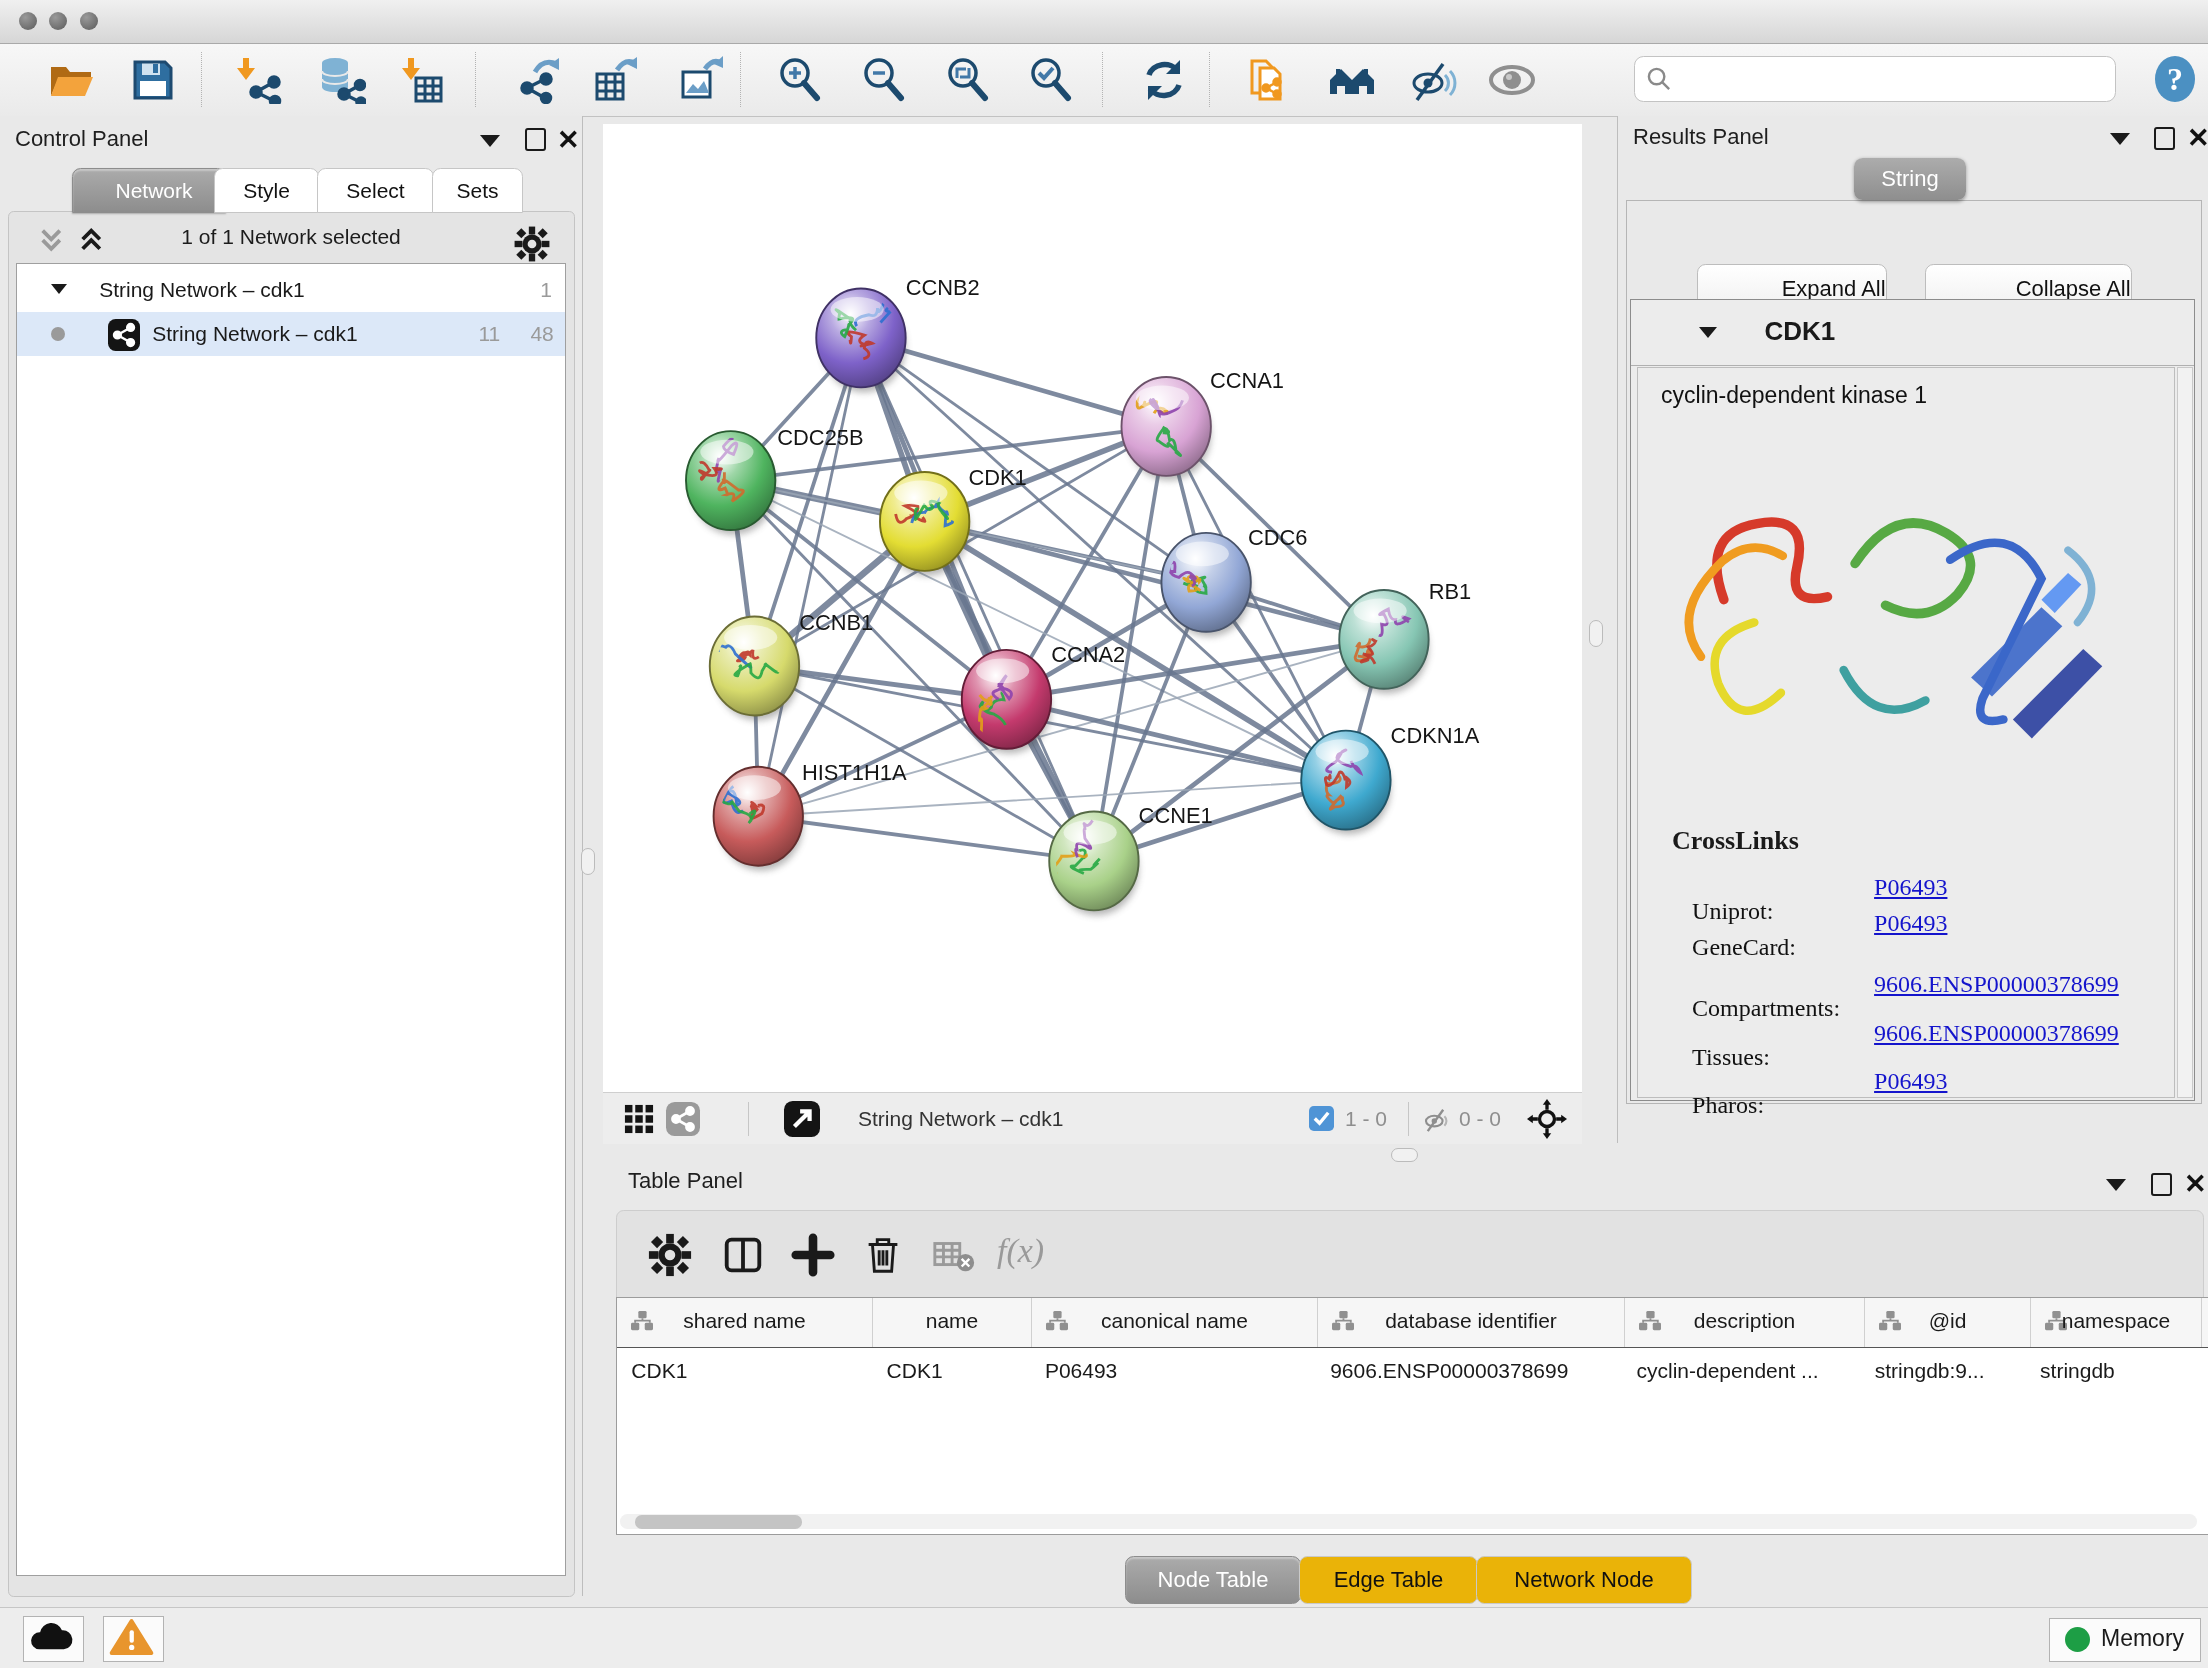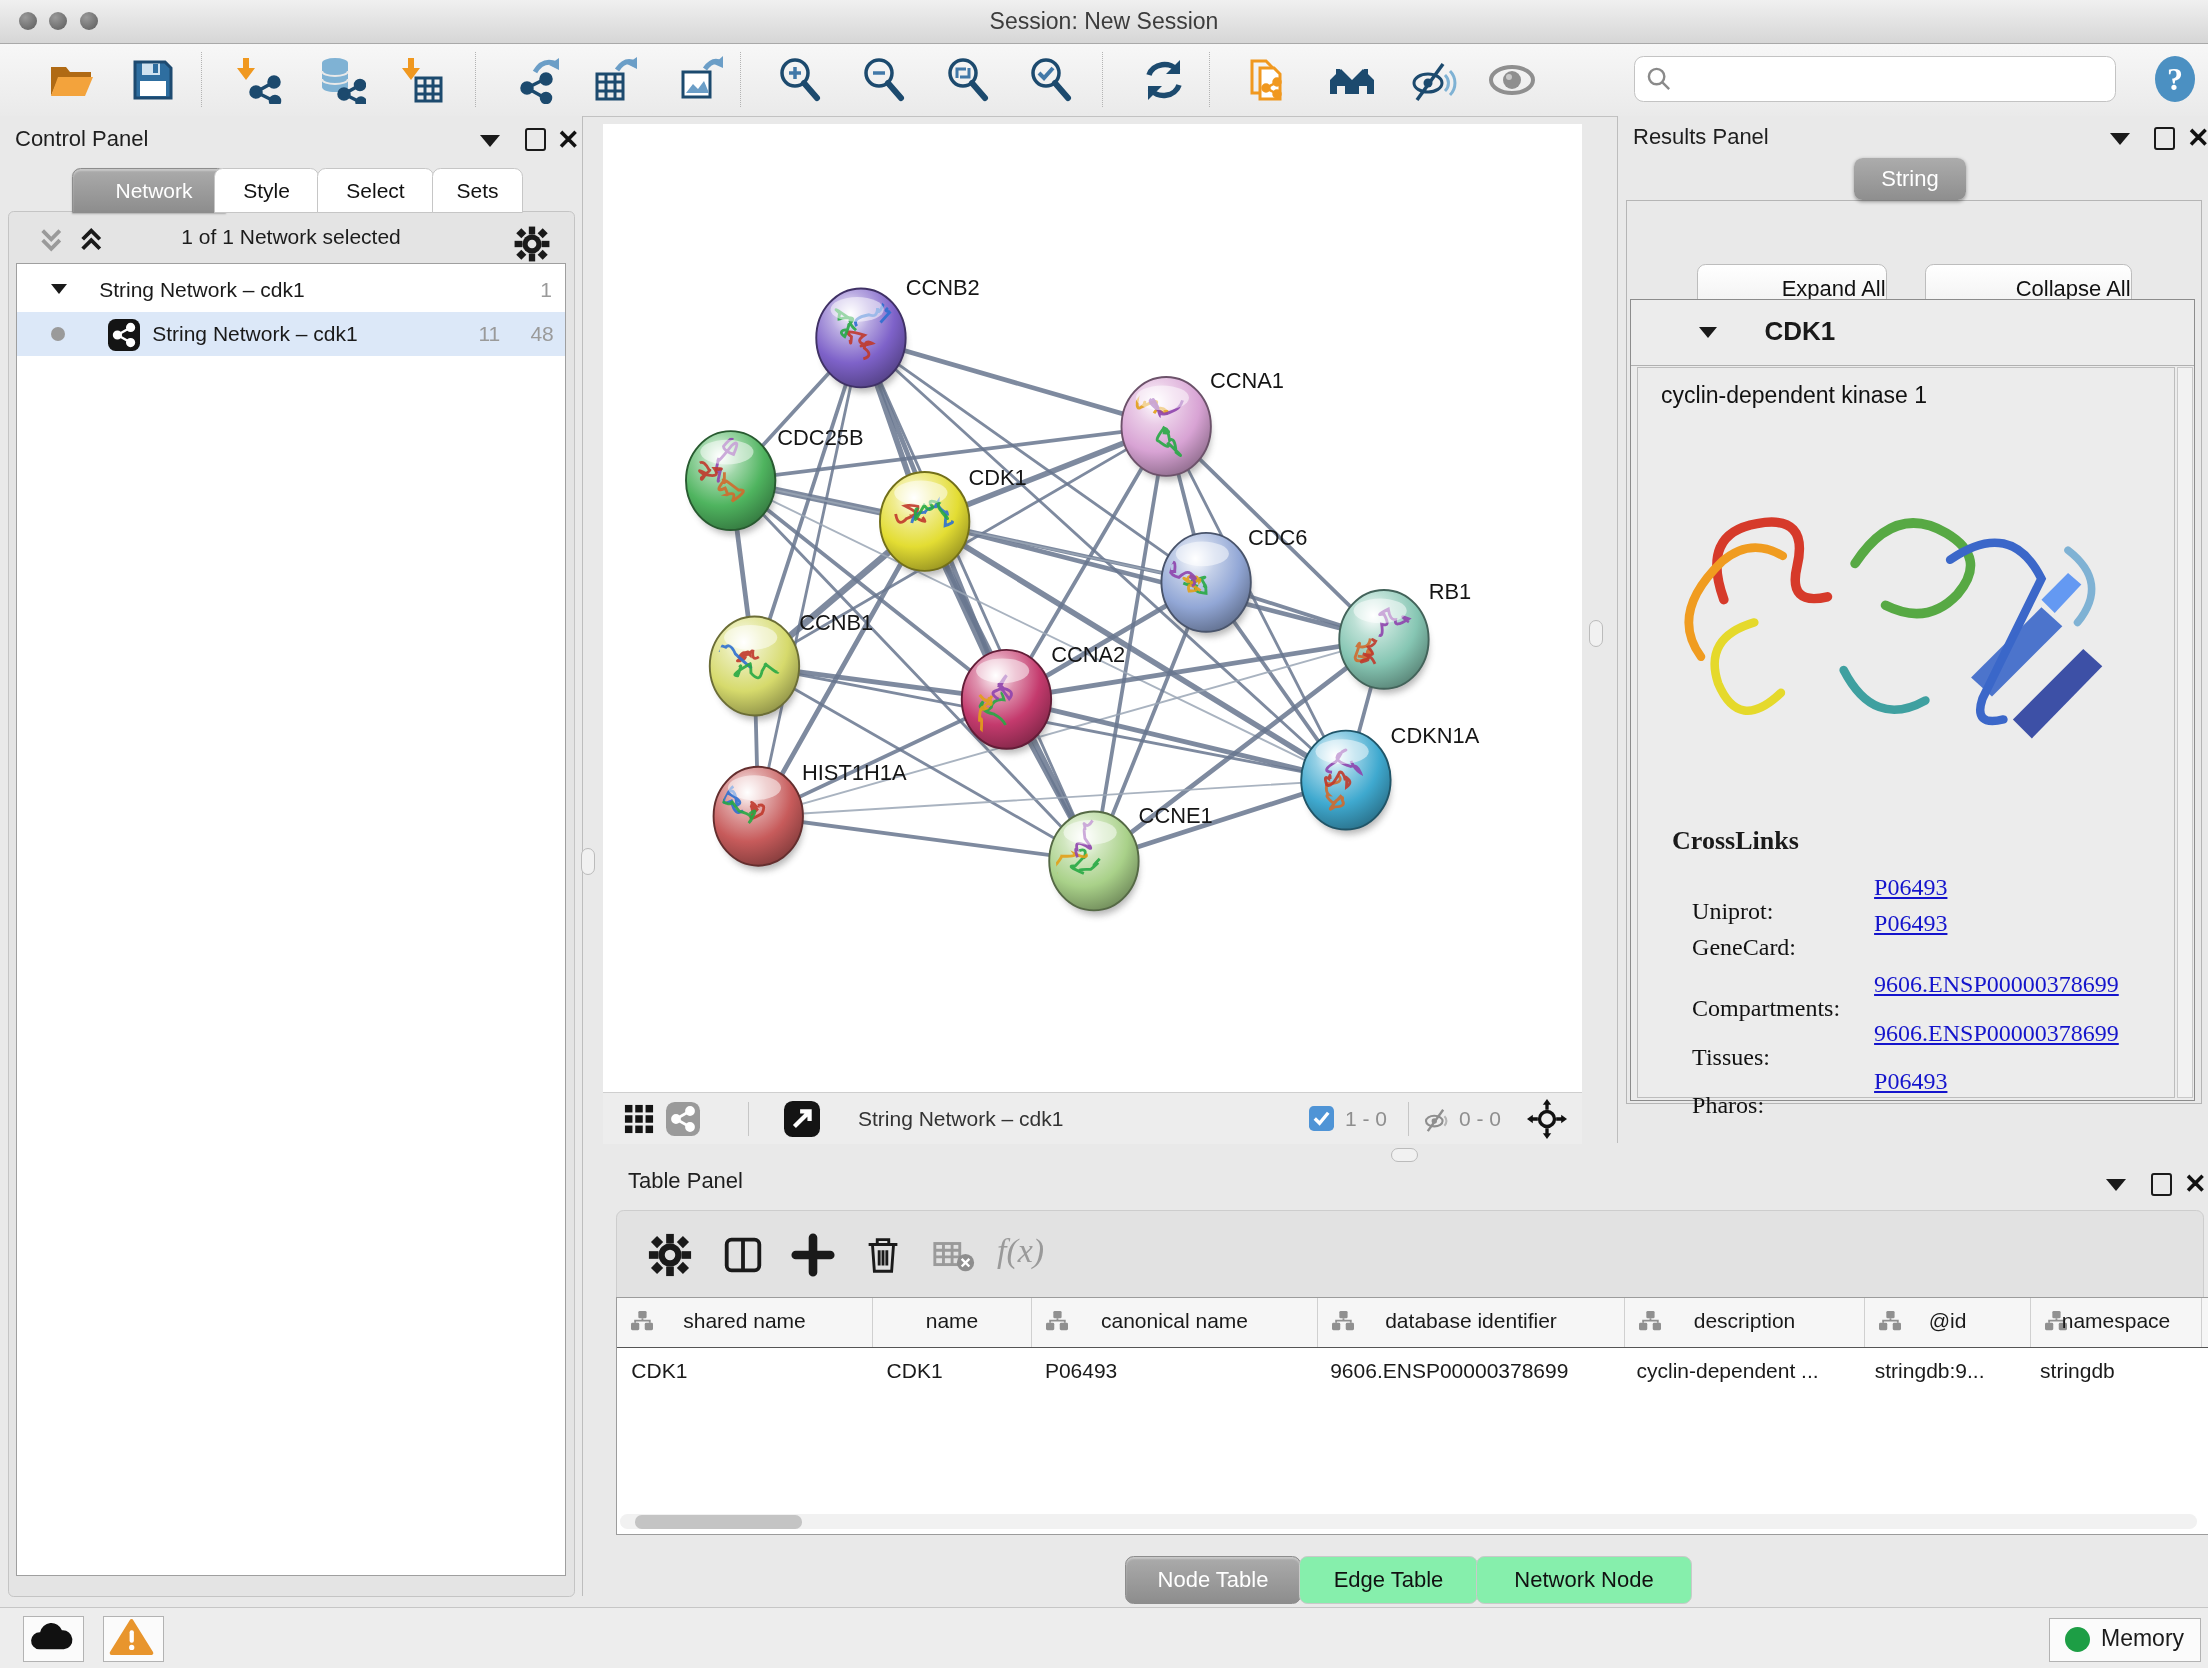--- a/index.html
+++ b/index.html
@@ -87,38 +87,37 @@
   .t-head{position:absolute;left:0;top:0;width:100%;height:49px;background:#f6f6f6;border-bottom:1.9px solid #555;
           display:flex;}
   .th{position:relative;border-right:1px solid #d0d0d0;font-size:21px;}
   .th .lbl{position:absolute;left:0;top:11.4px;width:100%;text-align:center;}
   .th svg{position:absolute;left:13.3px;top:12.4px;}
   .t-row{position:absolute;left:0;top:51px;width:100%;height:44px;display:flex;font-size:21px;}
   .td{padding-left:14.3px;line-height:44px;overflow:hidden;white-space:nowrap;}
   .t-scroll{position:absolute;left:2.9px;bottom:4.8px;width:1577px;height:15px;background:#f1f1f1;border-radius:7.6px;}
   .t-thumb{position:absolute;left:15px;top:1px;width:167px;height:13.3px;background:#c4c4c4;border-radius:6.7px;}
   .btab{position:absolute;top:1556px;height:46px;border-radius:8.6px;font-size:22px;line-height:46px;
-        text-align:center;background:#86efac;border:1px solid #c9c9c9;color:#111;}
+        text-align:center;background:#eab308;border:1px solid #c9c9c9;color:#111;}
   .btab.sel{background:linear-gradient(#ababab,#8d8d8d);color:#fff;border-color:#8d8d8d;
             box-shadow:inset 0 1.9px 1.9px rgba(255,255,255,.35);}
   
   .statusbar{position:absolute;left:0;top:1607px;width:2208px;height:61px;background:#ededed;border-top:1px solid #c6c6c6;}
   .sbtn{position:absolute;top:7.6px;width:59px;height:44px;background:#fbfbfb;border:1.9px solid #b3b3b3;}
   .membtn{position:absolute;left:2049px;top:9.5px;width:150px;height:42px;background:#fbfbfb;border:1.9px solid #b3b3b3;}
   .memdot{position:absolute;left:15px;top:8.6px;width:25px;height:25px;border-radius:50%;background:#1d9e45;}
   .memlbl{position:absolute;left:51px;top:6.7px;font-size:23px;}
 </style>
 </head>
 <body>
 
 <div class="titlebar">
   <span class="tl" style="left:19px"></span>
   <span class="tl" style="left:49px"></span>
   <span class="tl" style="left:80px"></span>
-  <div class="title">Session: New Session</div>
 </div>
 
 <div class="toolbar">
   <span class="tbi" style="left:47px">
     <svg viewBox="0 0 48 48">
         <path d="M4 40V11h15l4 5h21v5H12L4 40z" fill="#b06a14"></path>
         <path d="M11 21h35l-8 19H4z" fill="#f3a33c"></path>
       </svg></span>
   <span class="tbi" style="left:129px">
     <svg viewBox="0 0 48 48">

